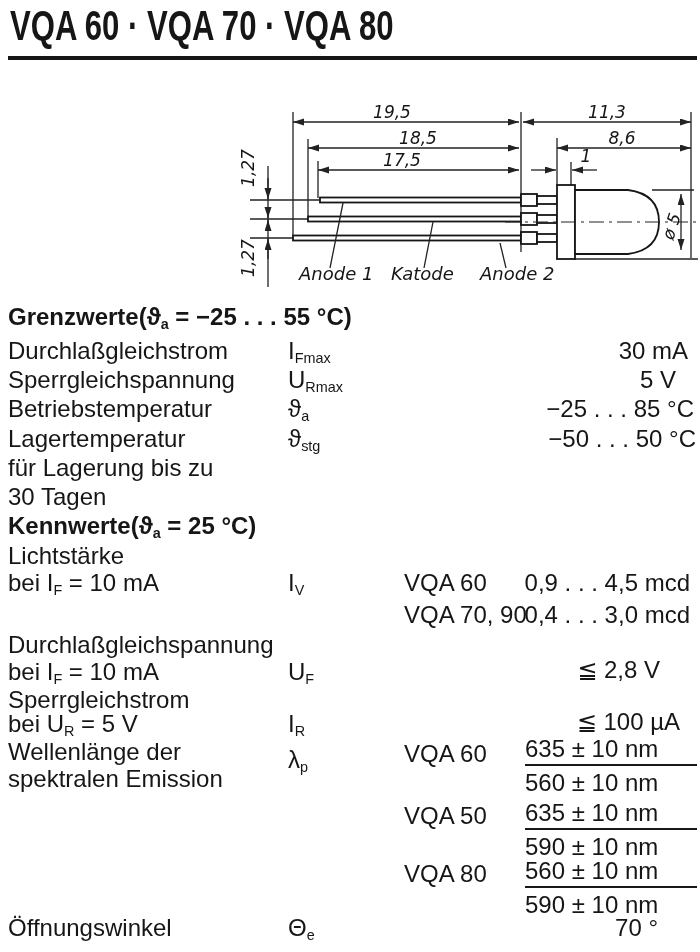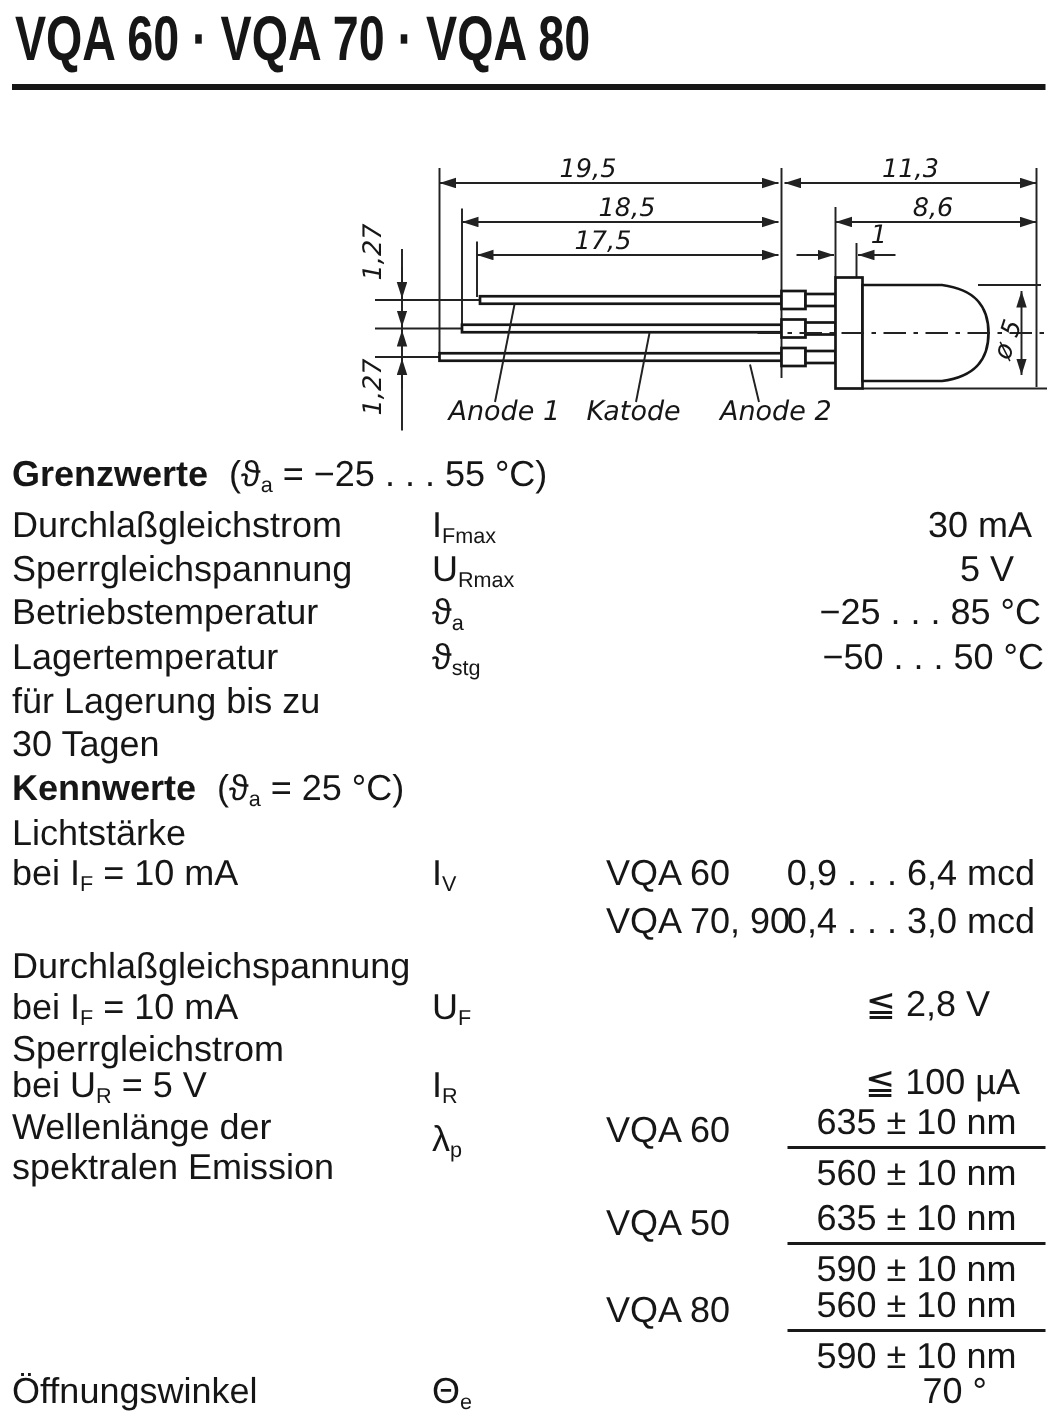--- a/index.html
+++ b/index.html
@@ -5,29 +5,29 @@
   html,body{margin:0;padding:0}
   body{
     width:700px;height:952px;position:relative;overflow:hidden;
     background:#ffffff;color:#161616;
     font-family:"Liberation Sans","DejaVu Sans",sans-serif;
     font-size:24px;
   }
   .abs{position:absolute;white-space:nowrap;line-height:1.05}
   .b{font-weight:bold}
   .sb{font-size:0.60em;vertical-align:-0.30em;letter-spacing:0}
-  .cond{margin-left:14px;font-weight:normal}
+  .cond{font-weight:bold}
   .title{
     position:absolute;left:10px;top:5px;margin:0;
     font-size:42px;font-weight:bold;line-height:1;
     transform:scaleX(0.74);transform-origin:0 0;white-space:nowrap;
   }
   .rule{position:absolute;left:8px;top:56px;width:689px;height:4px;background:#161616}
   .drawing{position:absolute;left:0;top:82px}
-  .frac{position:absolute;width:172px;text-align:center}
+  .frac{position:absolute;width:172px;}
   .frac .ft{display:block;padding-bottom:3px;border-bottom:2.5px solid #191919}
   .frac .fb{display:block;padding-top:4px}
   .val{text-align:left}
   
   .ln{stroke:#222;stroke-width:1.3;fill:none}
   .dim{stroke:#222;stroke-width:1.3;fill:none}
   .thk{stroke:#161616;stroke-width:1.8;fill:#ffffff}
   .cl{stroke:#222;stroke-width:1.2;fill:none;stroke-dasharray:15 5 3 5}
   .dimtxt{font:italic 17px "DejaVu Sans",sans-serif;fill:#161616}
   .leadtxt{font:italic 18px "DejaVu Sans",sans-serif;fill:#161616}
@@ -147,21 +147,21 @@
   <span class="abs" style="left:8px;top:484px">30 Tagen</span>
 
   <div class="abs" style="left:8px;top:513px">
     <span class="b">Kennwerte</span><span class="cond"><span>(ϑ</span><span class="sb">a</span><span> = 25 °C)</span></span>
   </div>
 
   <span class="abs" style="left:8px;top:543px">Lichtstärke</span>
   <span class="abs" style="left:8px;top:570px"><span>bei I</span><span class="sb">F</span><span> = 10 mA</span></span>
   <span class="abs" style="left:288px;top:570px"><span>I</span><span class="sb">V</span></span>
   <span class="abs" style="left:404px;top:570px">VQA 60</span>
-  <span class="abs val" style="right:10px;top:570px">0,9 . . . 6,4 mcd</span>
+  <span class="abs val" style="right:10px;top:570px">0,9 . . . 4,5 mcd</span>
   <span class="abs" style="left:404px;top:602px">VQA 70, 90</span>
   <span class="abs val" style="right:10px;top:602px">0,4 . . . 3,0 mcd</span>
 
   <span class="abs" style="left:8px;top:632px">Durchlaßgleichspannung</span>
   <span class="abs" style="left:8px;top:659px"><span>bei I</span><span class="sb">F</span><span> = 10 mA</span></span>
   <span class="abs" style="left:288px;top:659px"><span>U</span><span class="sb">F</span></span>
   <span class="abs val" style="right:40px;top:657px">≦ 2,8 V</span>
 
   <span class="abs" style="left:8px;top:687px">Sperrgleichstrom</span>
   <span class="abs" style="left:8px;top:711px"><span>bei U</span><span class="sb">R</span><span> = 5 V</span></span>

